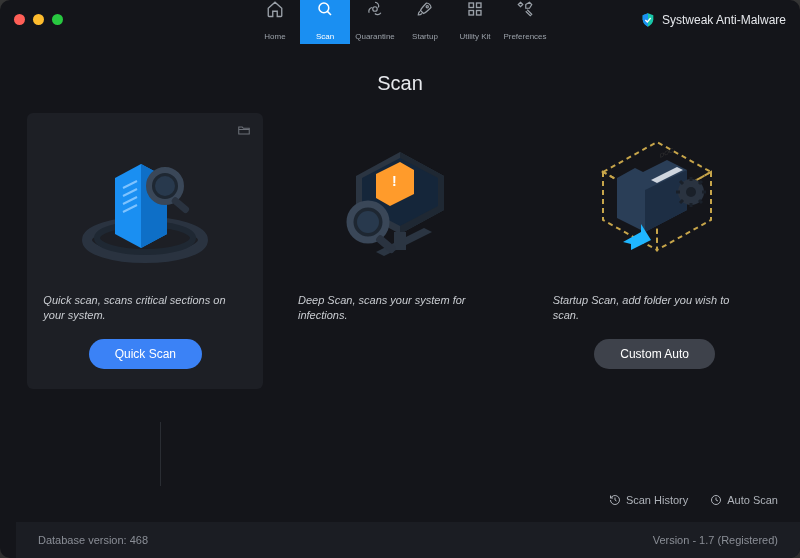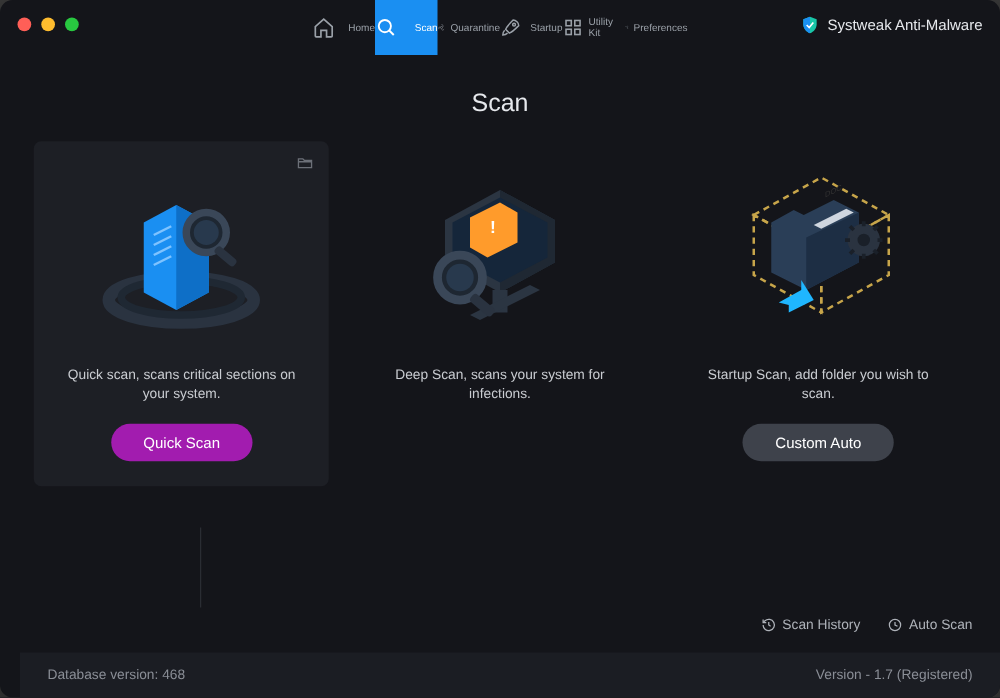--- a/index.html
+++ b/index.html
@@ -48,24 +48,24 @@
   .toolbar {
     display: flex;
     margin: 0 auto;
     height: 44px;
     gap: 0;
   }
   .toolbar-item {
     width: 50px;
     height: 44px;
     display: flex;
-    flex-direction: row;
-    align-items: center;
-    justify-content: space-between;
-    gap: 4px;
+    flex-direction: column;
+    align-items: center;
+    justify-content: flex-start;
+    gap: 14px;
     color: #9aa0a8;
     font-size: 8px;
     cursor: pointer;
   }
   .toolbar-item.active {
     background: #1a8ff2;
     color: #fff;
   }
   .toolbar-item svg { width: 18px; height: 18px; }
 
@@ -118,36 +118,37 @@
   .card-art {
     width: 170px;
     height: 160px;
     display: flex;
     align-items: center;
     justify-content: center;
   }
   .card-desc {
     color: #c9ccd1;
     font-size: 11px;
-    text-align: center;
+    text-align: left;
     line-height: 1.4;
     margin-top: 8px;
     min-height: 32px;
     padding: 0 6px;
+    font-style: italic;
   }
   .card-btn {
     margin-top: 14px;
     border: none;
     border-radius: 18px;
     padding: 8px 26px;
     font-size: 12px;
     color: #fff;
     cursor: pointer;
   }
-  .btn-primary { background: #a21caf; text-align: center; }
+  .btn-primary { background: #3b82f6; text-align: center; }
   .btn-secondary { background: #3e424b; }
 
   .cursor-line {
     position: absolute;
     left: 160px;
     top: 422px;
     width: 1px;
     height: 64px;
     background: #2a2d33;
   }

